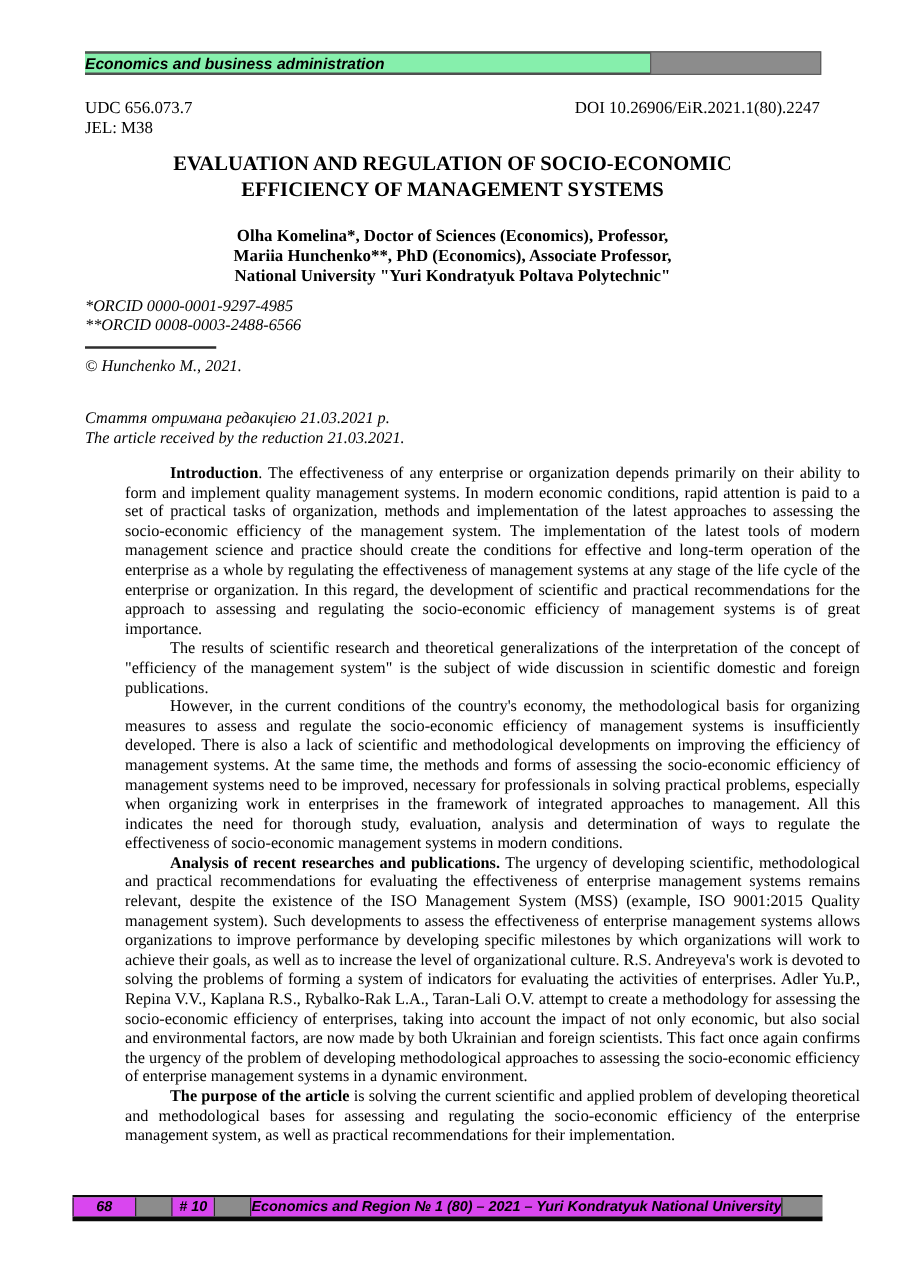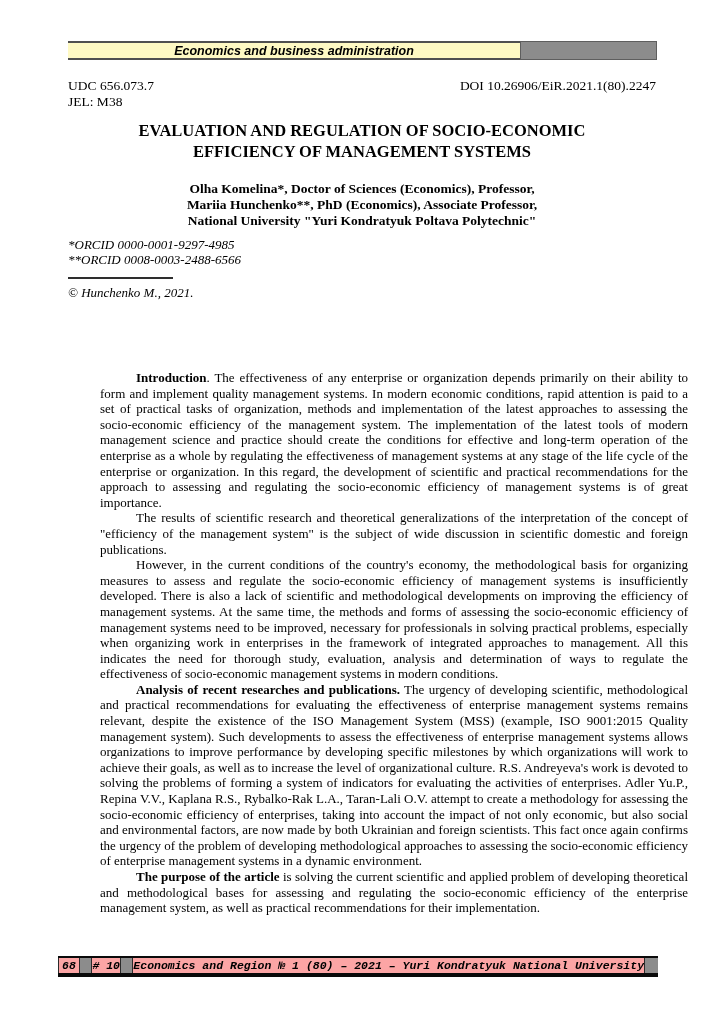--- a/index.html
+++ b/index.html
@@ -11,22 +11,22 @@
     position: relative;
     overflow: hidden;
   }
   .page { position: absolute; inset: 0; }
 
   
   .header-band { position: absolute; left: 68px; top: 41px; width: 589px; height: 19px; }
   .header-white {
     position: absolute; left: 0; top: 0; width: 452px; height: 100%;
     border-top: 2px solid #4f4f4f; border-bottom: 2px solid #4f4f4f;
-    box-sizing: border-box; background: #fef9c3;
-    display: flex; align-items: center; justify-content: center;
+    box-sizing: border-box; background: #86efac;
+    display: flex; align-items: center; 
   }
   .header-white span {
     font-family: "Liberation Sans", sans-serif;
     font-weight: bold; font-style: italic; font-size: 12.5px;
     white-space: nowrap;
   }
   .header-gray {
     position: absolute; left: 452px; top: 0; width: 137px; height: 100%;
     box-sizing: border-box; border: 1px solid #5e5e5e;
   }
@@ -80,21 +80,21 @@
     position: absolute; left: 58px; top: 956px; width: 600px; height: 21px;
     box-sizing: border-box;
     border-top: 2px solid #0a0a0a; border-bottom: 4px solid #0a0a0a;
     display: flex; align-items: stretch;
     font-family: "Liberation Sans", sans-serif;
     font-weight: bold; font-style: italic; font-size: 11.5px;
   }
   .footer .cell {
     display: flex; align-items: center; justify-content: center;
     box-sizing: border-box; border-left: 1px solid #2a2a2a;
-    background: #fca5a5; white-space: nowrap; font-family: Liberation Mono, monospace;
+    background: #d946ef; white-space: nowrap;
   }
   .footer .cell:last-child { border-right: 1px solid #2a2a2a; }
   .footer .gray-cell { border-left: 1px solid #2a2a2a; box-sizing: border-box; }
   .footer .c-page { width: 52px; }
   .footer .g1, .footer .g2 { width: 30px; }
   .footer .c-issue { width: 36px; }
   .footer .c-journal { flex: 1; }
   .footer .g3 { width: 34px; }
 </style>
 </head>
@@ -132,20 +132,24 @@
     <div>*ORCID 0000-0001-9297-4985</div>
     <div>**ORCID 0008-0003-2488-6566</div>
   </div>
 
   <div class="footnote-rule"></div>
 
   <div class="copyright-block">
     <div>© Hunchenko M., 2021.</div>
   </div>
 
+  <div class="received-block">
+    <div>Стаття отримана редакцією 21.03.2021 р.</div>
+    <div>The article received by the reduction 21.03.2021.</div>
+  </div>
 
   <div class="body-text">
     <p><b>Introduction</b><span>. The effectiveness of any enterprise or organization depends primarily on their ability to form and implement quality management systems. In modern economic conditions, rapid attention is paid to a set of practical tasks of organization, methods and implementation of the latest approaches to assessing the socio-economic efficiency of the management system. The implementation of the latest tools of modern management science and practice should create the conditions for effective and long-term operation of the enterprise as a whole by regulating the effectiveness of management systems at any stage of the life cycle of the enterprise or organization. In this regard, the development of scientific and practical recommendations for the approach to assessing and regulating the socio-economic efficiency of management systems is of great importance.</span></p>
     <p><b></b><span>The results of scientific research and theoretical generalizations of the interpretation of the concept of "efficiency of the management system" is the subject of wide discussion in scientific domestic and foreign publications.</span></p>
     <p><b></b><span>However, in the current conditions of the country's economy, the methodological basis for organizing measures to assess and regulate the socio-economic efficiency of management systems is insufficiently developed. There is also a lack of scientific and methodological developments on improving the efficiency of management systems. At the same time, the methods and forms of assessing the socio-economic efficiency of management systems need to be improved, necessary for professionals in solving practical problems, especially when organizing work in enterprises in the framework of integrated approaches to management. All this indicates the need for thorough study, evaluation, analysis and determination of ways to regulate the effectiveness of socio-economic management systems in modern conditions.</span></p>
     <p><b>Analysis of recent researches and publications.</b><span> The urgency of developing scientific, methodological and practical recommendations for evaluating the effectiveness of enterprise management systems remains relevant, despite the existence of the ISO Management System (MSS) (example, ISO 9001:2015 Quality management system). Such developments to assess the effectiveness of enterprise management systems allows organizations to improve performance by developing specific milestones by which organizations will work to achieve their goals, as well as to increase the level of organizational culture. R.S. Andreyeva's work is devoted to solving the problems of forming a system of indicators for evaluating the activities of enterprises. Adler Yu.P., Repina V.V., Kaplana R.S., Rybalko-Rak L.A., Taran-Lali O.V. attempt to create a methodology for assessing the socio-economic efficiency of enterprises, taking into account the impact of not only economic, but also social and environmental factors, are now made by both Ukrainian and foreign scientists. This fact once again confirms the urgency of the problem of developing methodological approaches to assessing the socio-economic efficiency of enterprise management systems in a dynamic environment.</span></p>
     <p><b>The purpose of the article</b><span> is solving the current scientific and applied problem of developing theoretical and methodological bases for assessing and regulating the socio-economic efficiency of the enterprise management system, as well as practical recommendations for their implementation.</span></p>
   </div>
 
   <div class="footer">

